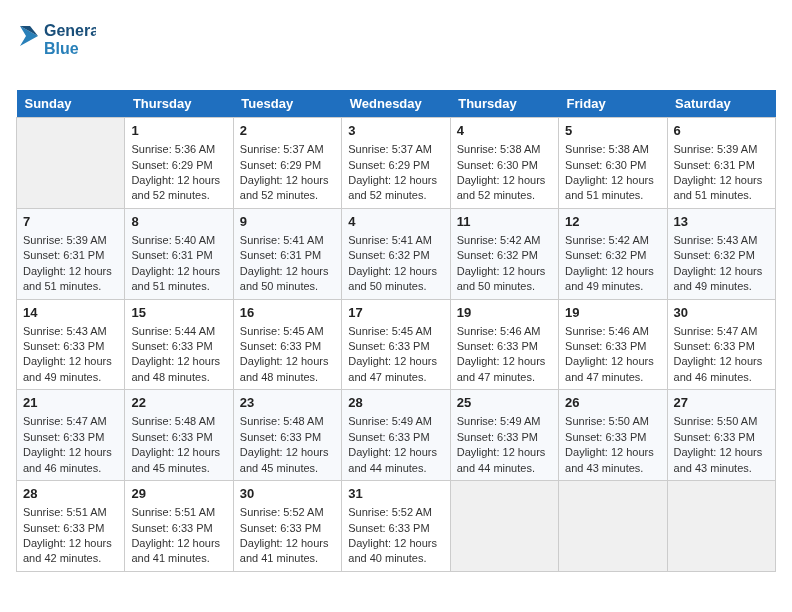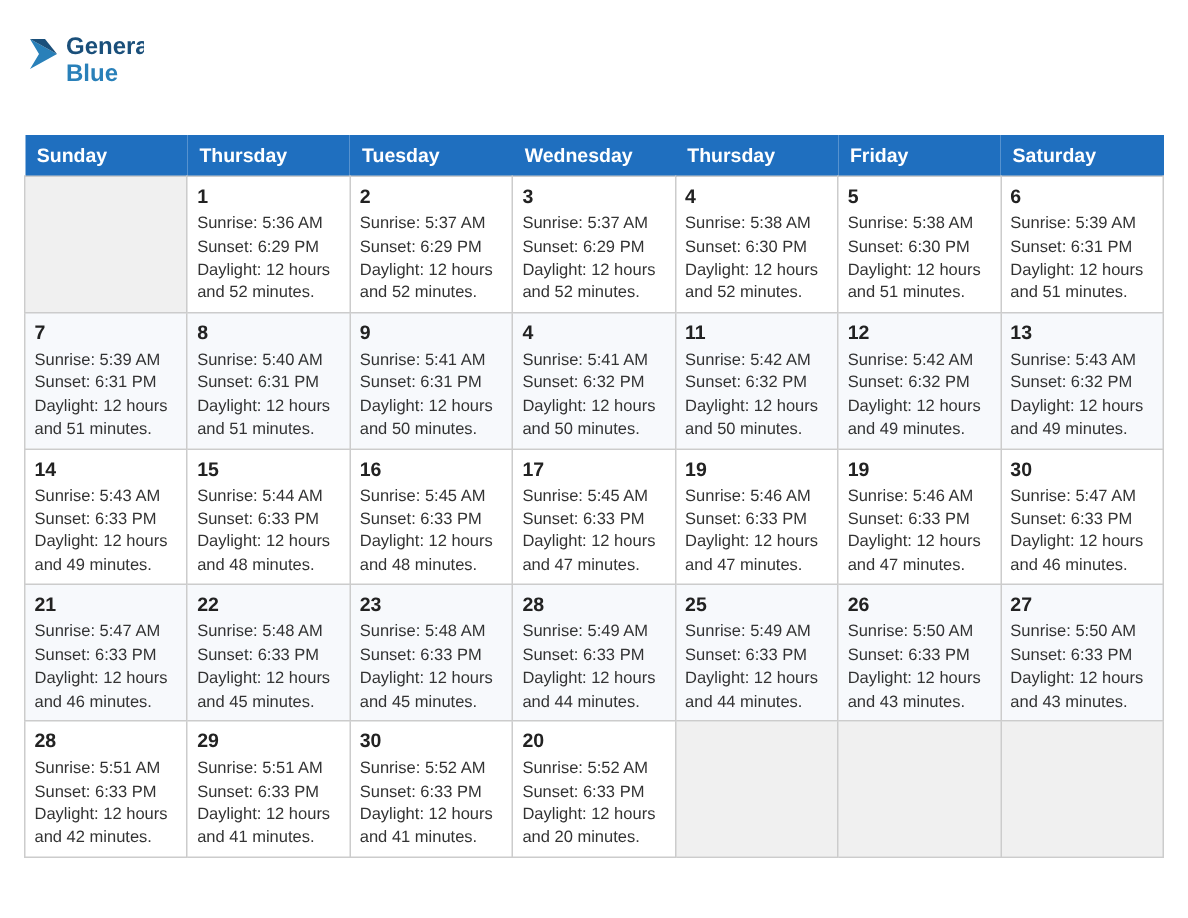--- a/index.html
+++ b/index.html
@@ -323,24 +323,24 @@
           <div>and 41 minutes.</div>
         </td>
         <td>
           <span class="day-num">30</span>
           <div>Sunrise: 5:52 AM</div>
           <div>Sunset: 6:33 PM</div>
           <div>Daylight: 12 hours</div>
           <div>and 41 minutes.</div>
         </td>
         <td>
-          <span class="day-num">20</span>
+          <span class="day-num">31</span>
           <div>Sunrise: 5:52 AM</div>
           <div>Sunset: 6:33 PM</div>
           <div>Daylight: 12 hours</div>
-          <div>and 20 minutes.</div>
+          <div>and 40 minutes.</div>
         </td>
         <td class="empty-cell"></td>
         <td class="empty-cell"></td>
         <td class="empty-cell"></td>
       </tr>
     </tbody>
 </table>
 
 </body></html>

